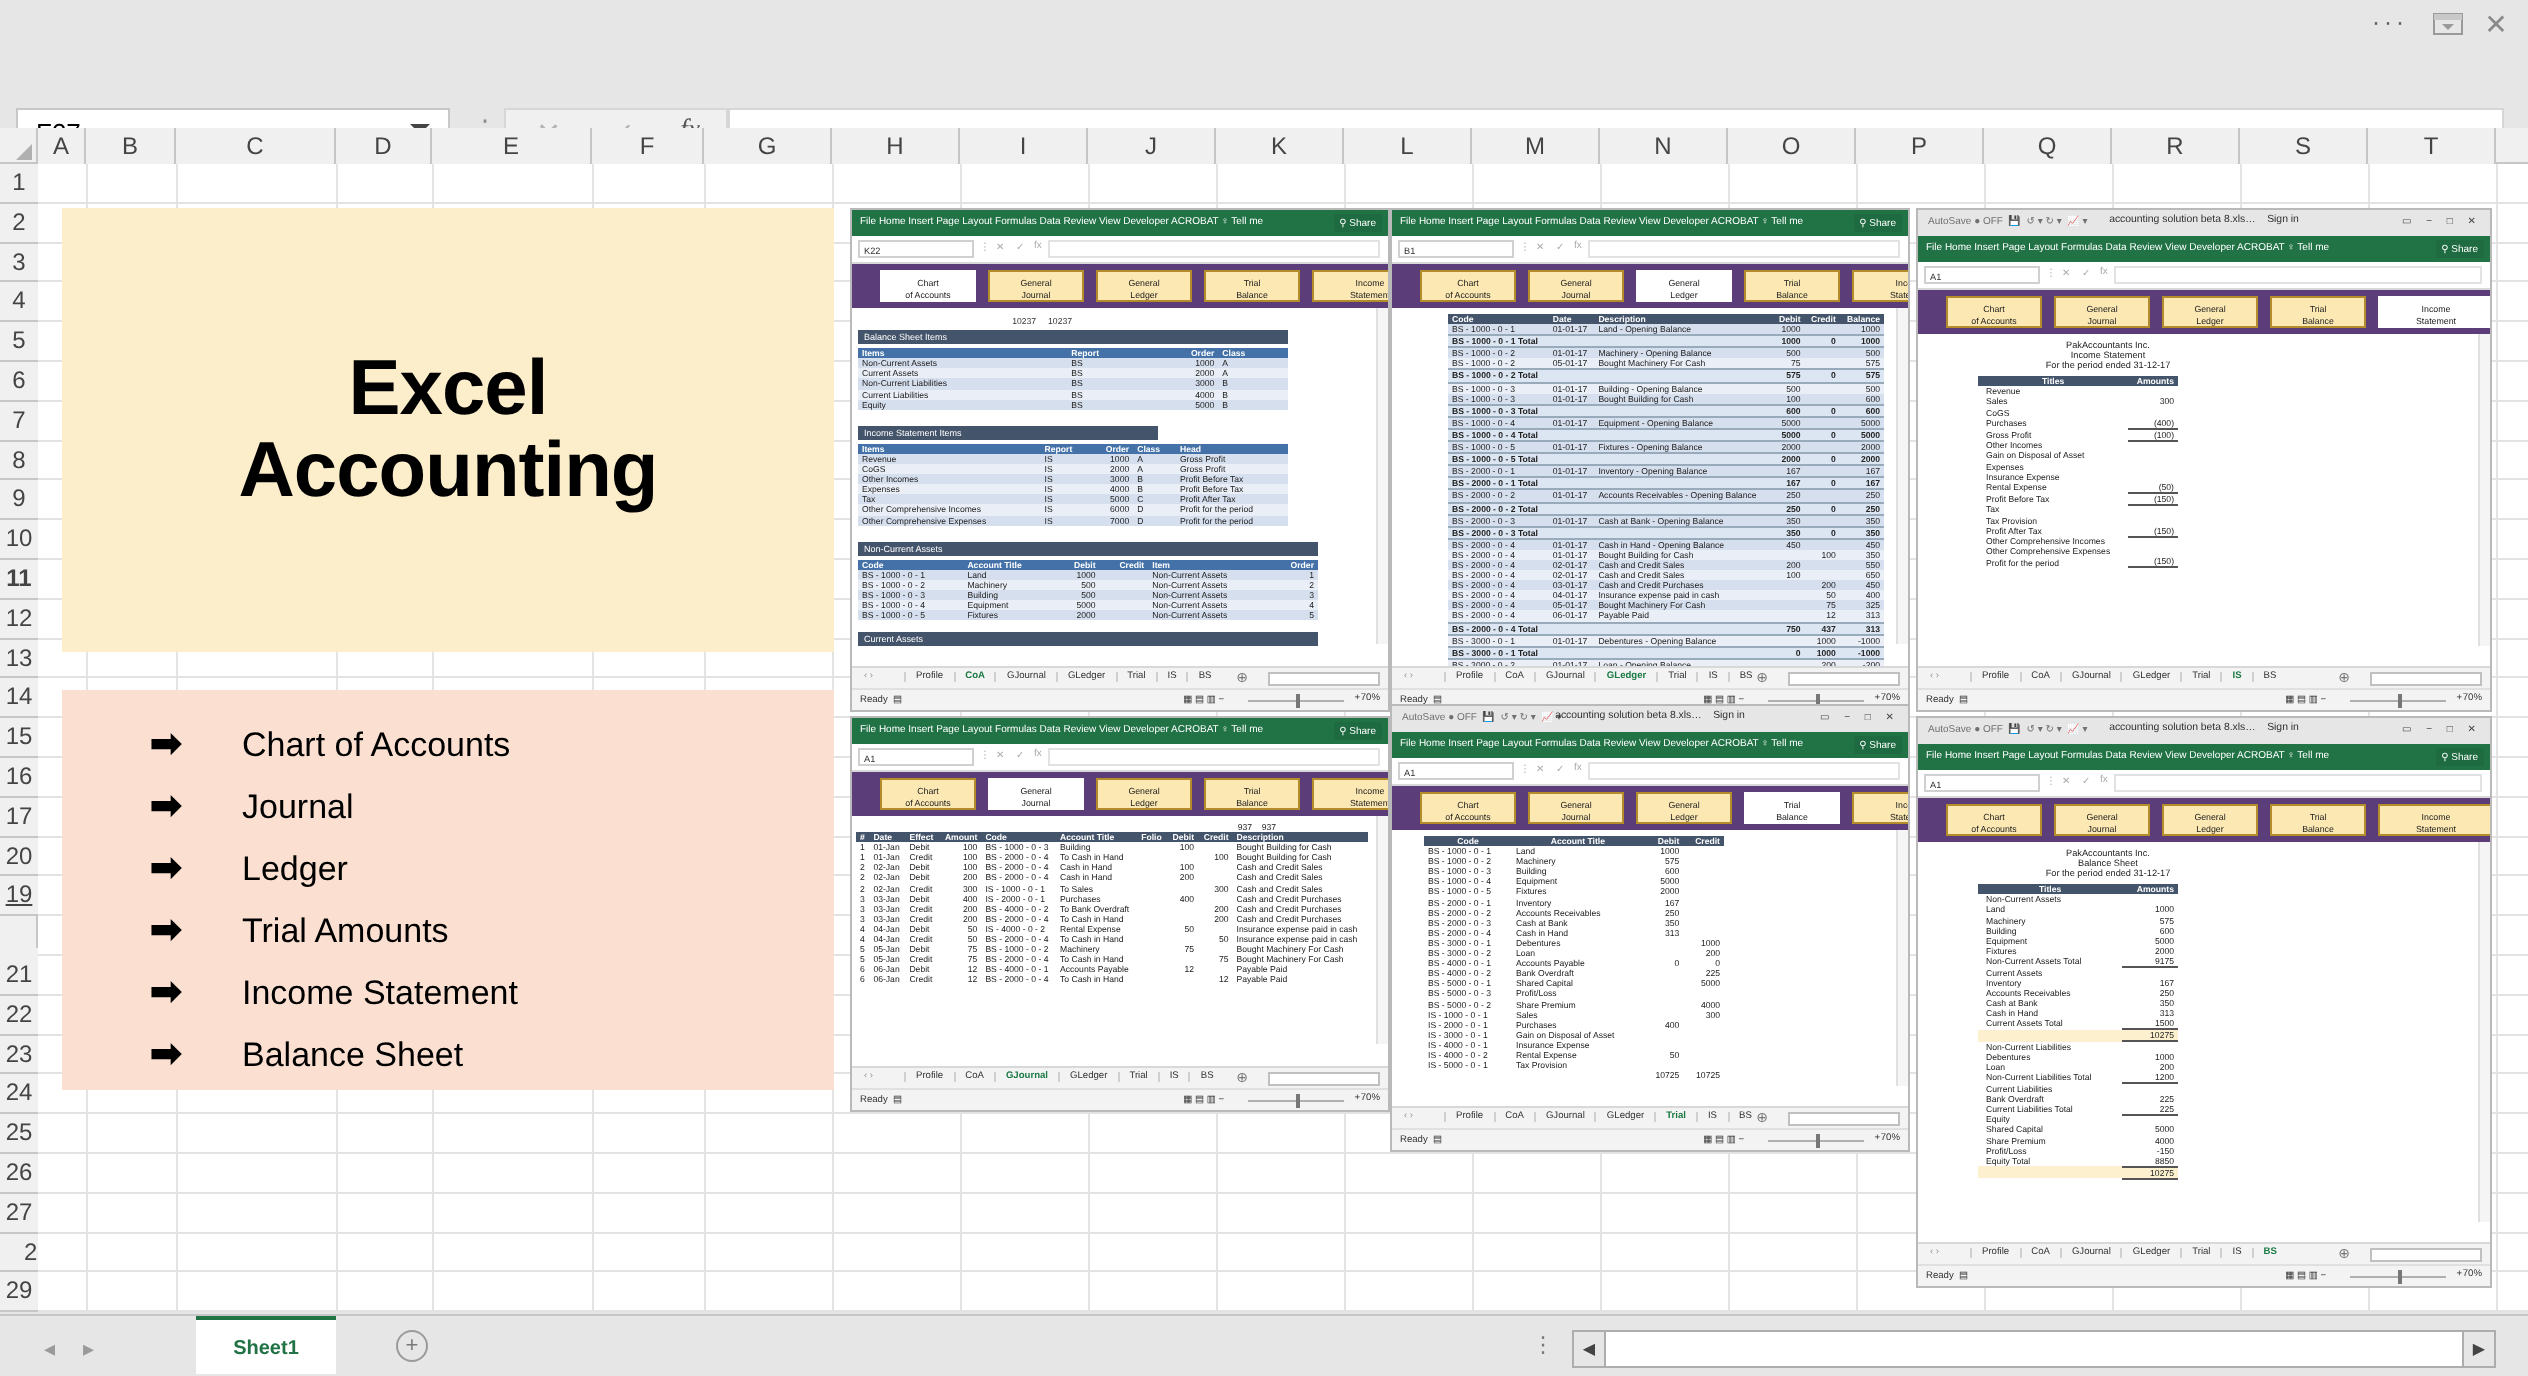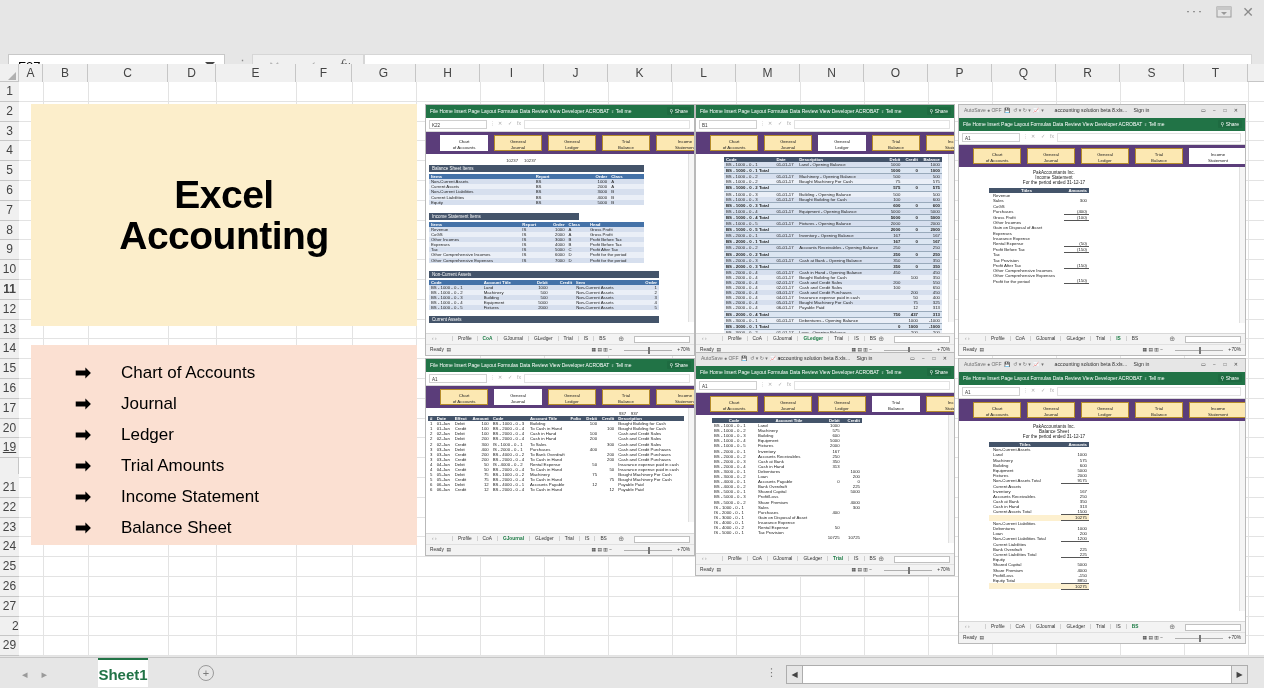--- a/index.html
+++ b/index.html
@@ -105,22 +105,22 @@
   .rowA td { background:#d6dfee; }
   .rowB td { background:#eaeff7; }
   .num { text-align:right; }
   .tot td { background:#dce6f2; font-weight:700; border-top:1px solid #9ab; border-bottom:1px solid #9ab; }
   .ul { border-bottom:1px solid #555; }
   .hilite { background:#fdf0cf; }
 
   
   .tabbar { position:absolute; left:0; top:657px; width:1264px; height:31px; background:#e6e6e6; border-top:1px solid #c6c6c6; }
   .tabnav { position:absolute; left:22px; top:668px; font-size:11px; color:#9a9a9a; letter-spacing:14px; }
-  .sheettab { position:absolute; left:98px; top:658px; width:50px; height:29px; background:#fff;
-    border-top:2px solid #217346; text-align:center; line-height:29px; font-size:15px; font-weight:700; color:#217346; }
+  .sheettab { position:absolute; left:98px; top:658px; width:70px; height:29px; background:#fff;
+    border-top:2px solid #217346; text-align:center; line-height:29px; font-size:10px; font-weight:700; color:#217346; }
   .addsheet { position:absolute; left:198px; top:665px; width:16px; height:16px; border:1px solid #9a9a9a;
     border-radius:50%; color:#7a7a7a; font-size:11px; text-align:center; line-height:15px; }
   .hsb-dots { position:absolute; left:766px; top:666px; color:#7a7a7a; font-size:11px; }
   .hsb { position:absolute; left:786px; top:665px; width:462px; height:19px; background:#fff; border:1px solid #adadad; }
   .hsb-l { position:absolute; left:786px; top:665px; width:17px; height:19px; background:#e6e6e6;
     border:1px solid #adadad; text-align:center; line-height:17px; font-size:8px; color:#444; }
   .hsb-r { position:absolute; left:1231px; top:665px; width:17px; height:19px; background:#e6e6e6;
     border:1px solid #adadad; text-align:center; line-height:17px; font-size:8px; color:#444; }
 </style>
 </head>

